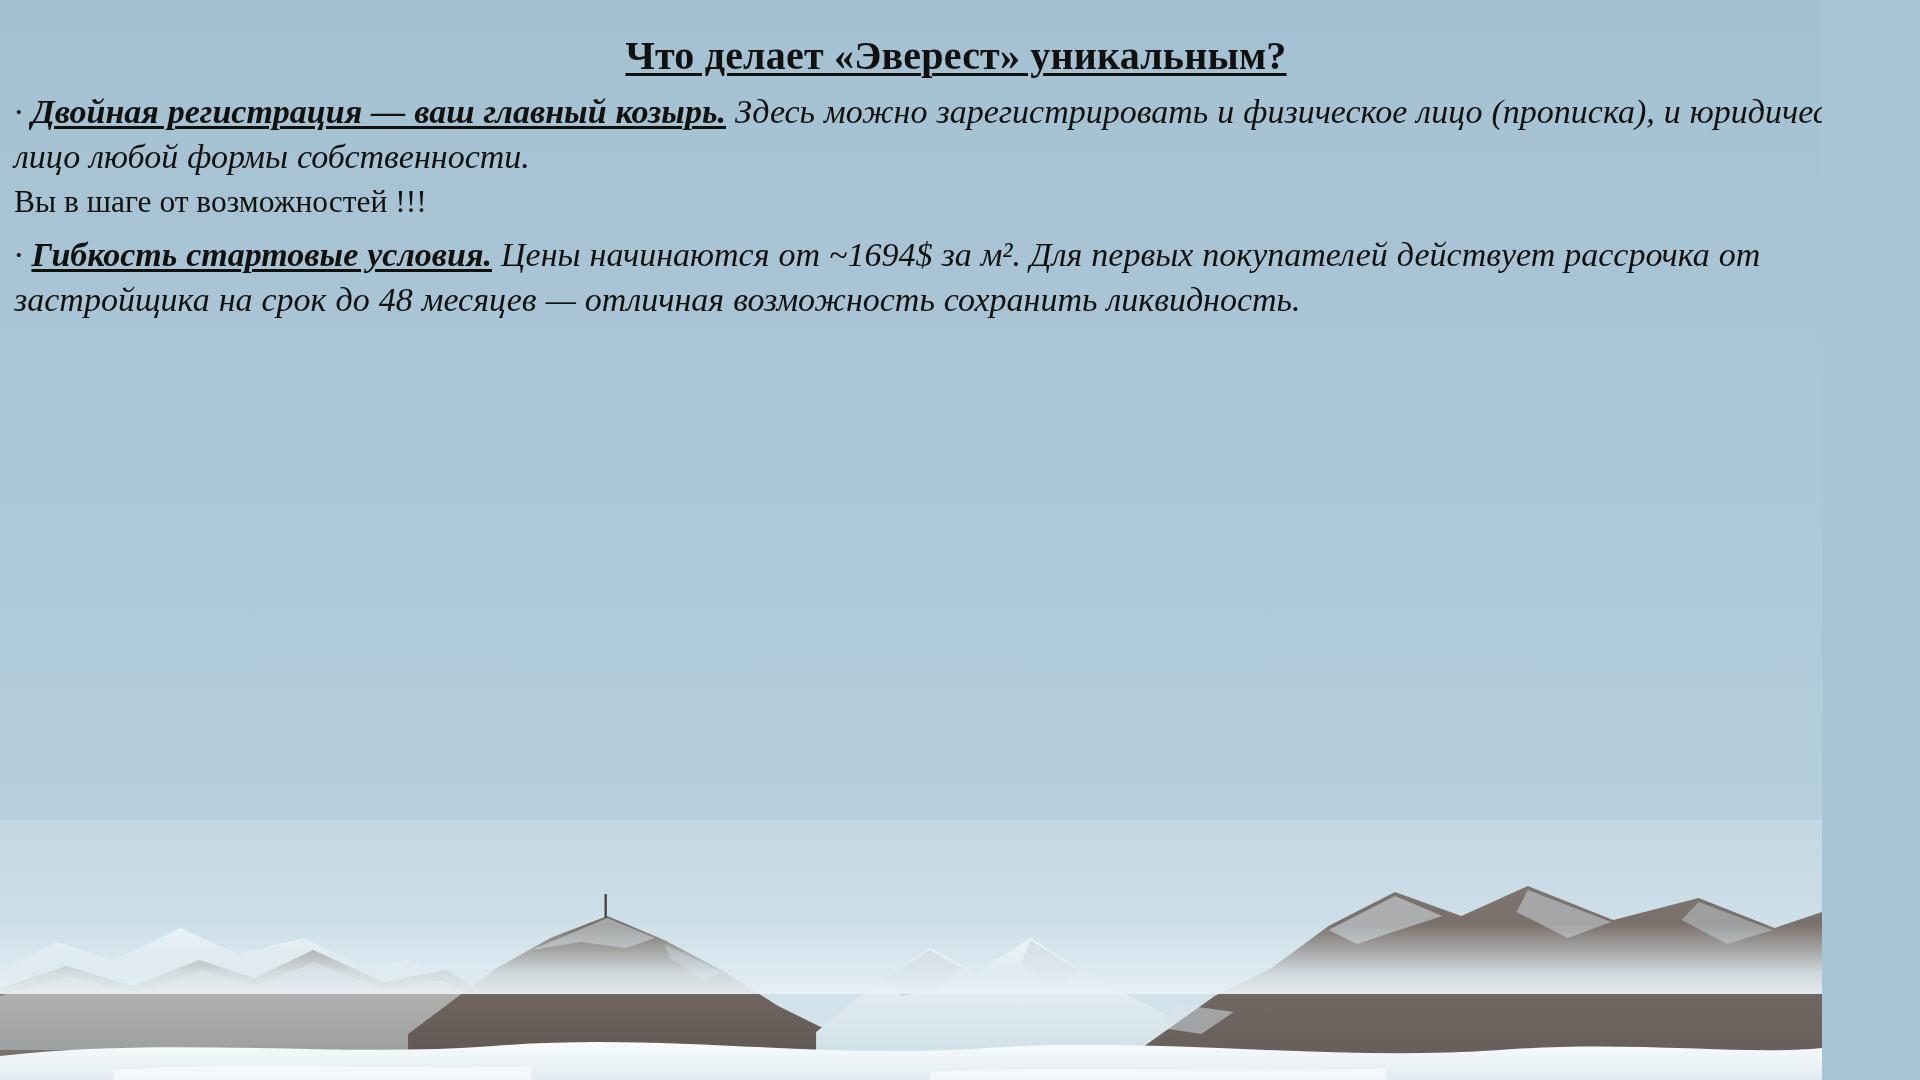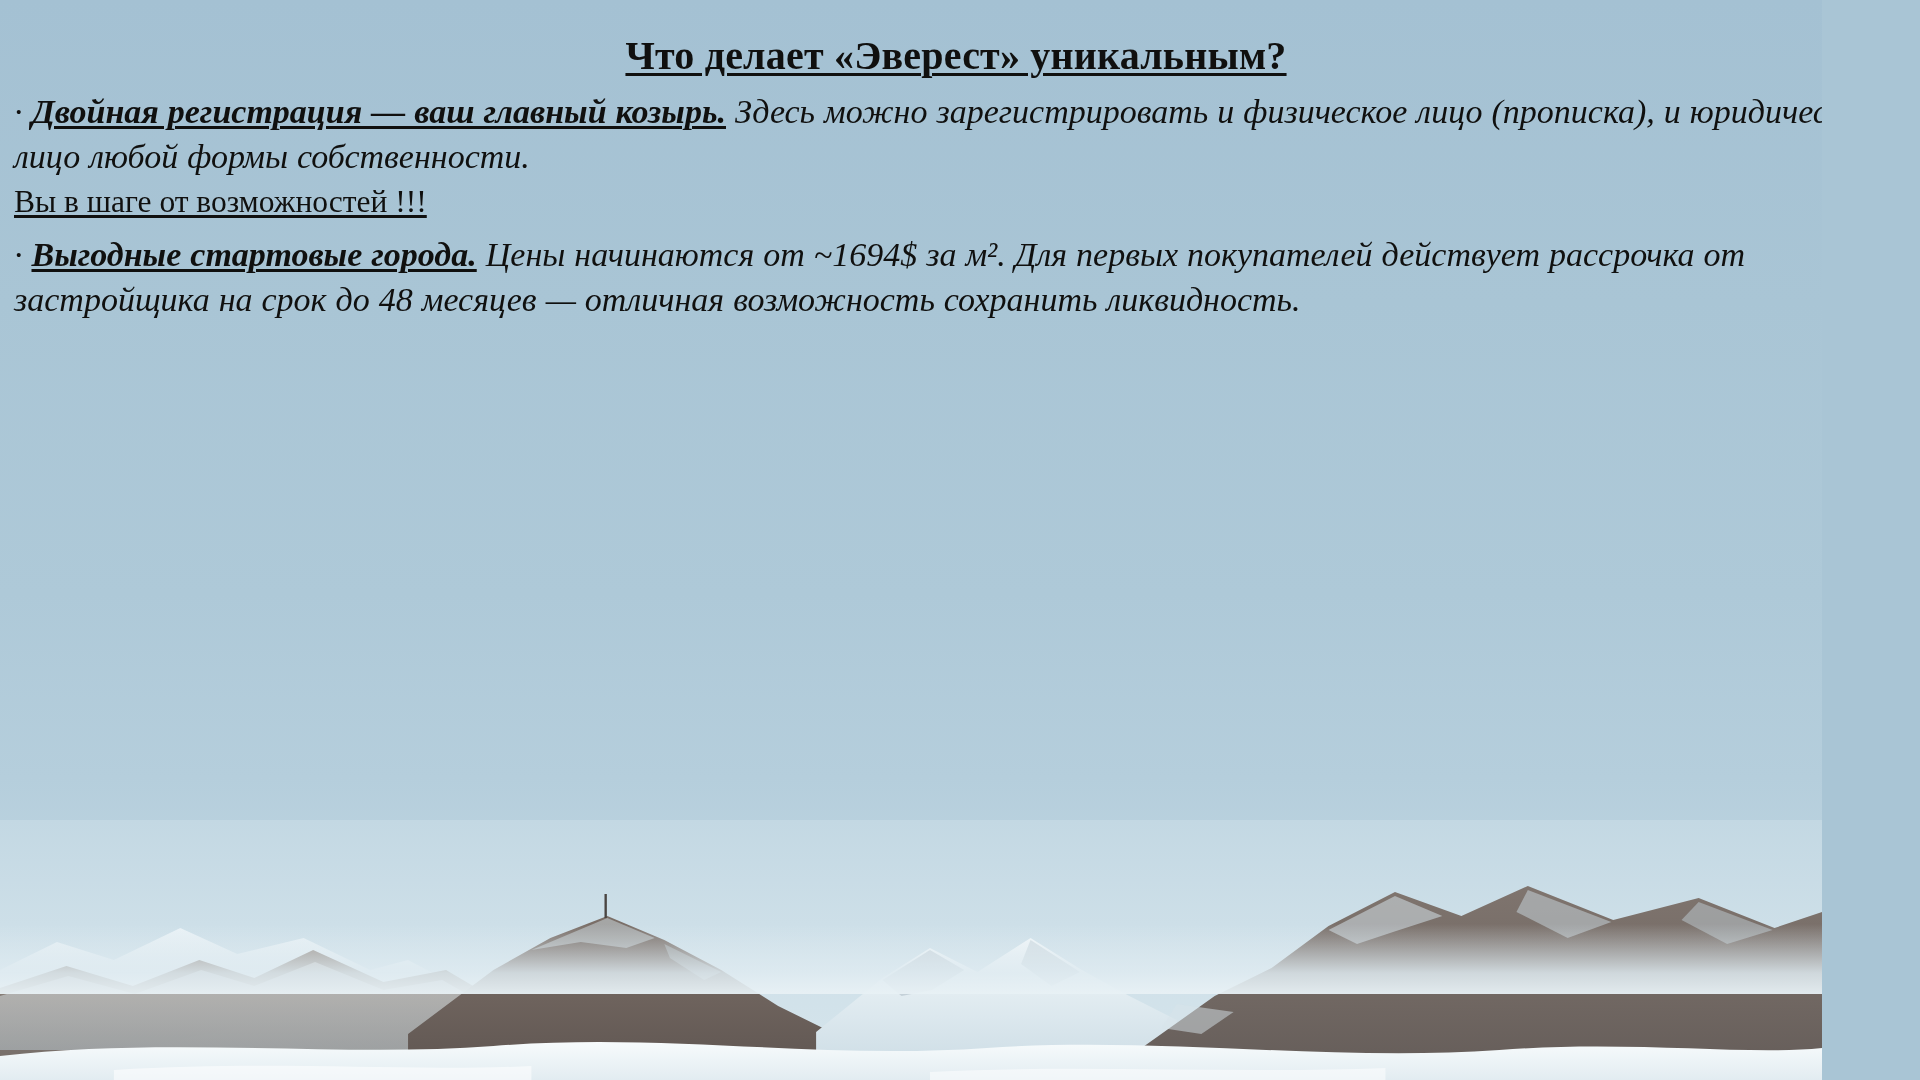--- a/index.html
+++ b/index.html
@@ -103,21 +103,20 @@
   }
   .para .rest {
     font-weight: normal;
   }
   .standalone {
     font-size: 31.5px;
     line-height: 1.33;
     margin: 0 0 2px 0;
   }
   .standalone .u {
-    text-decoration: underline;
     text-decoration-thickness: 2.6px;
     text-underline-offset: 3px;
   }
   .spacer-sm { height: 7px; }
 </style>
 </head>
 <body>
 
 <div id="slide">
 
@@ -186,16 +185,16 @@
 
     <p class="para"><span class="bullet">·</span> <span class="lead">Двойная регистрация — ваш главный козырь.</span><span class="rest"> Здесь можно зарегистрировать и физическое лицо (прописка), и юридическое лицо любой формы собственности.</span></p>
 
 
     <p class="standalone"><span class="u">Вы в шаге от возможностей !!!</span></p>
 
 
 
     <div class="spacer-sm"></div>
 
-    <p class="para"><span class="bullet">·</span> <span class="lead">Выгодные стартовые города.</span><span class="rest"> Цены начинаются от ~1694$ за м². Для первых покупателей действует рассрочка от застройщика на срок до 48 месяцев — отличная возможность сохранить ликвидность.</span></p>
+    <p class="para"><span class="bullet">·</span> <span class="lead">Гибкость стартовые условия.</span><span class="rest"> Цены начинаются от ~1694$ за м². Для первых покупателей действует рассрочка от застройщика на срок до 48 месяцев — отличная возможность сохранить ликвидность.</span></p>
 
   </div>
 </div>
 
 </body></html>

